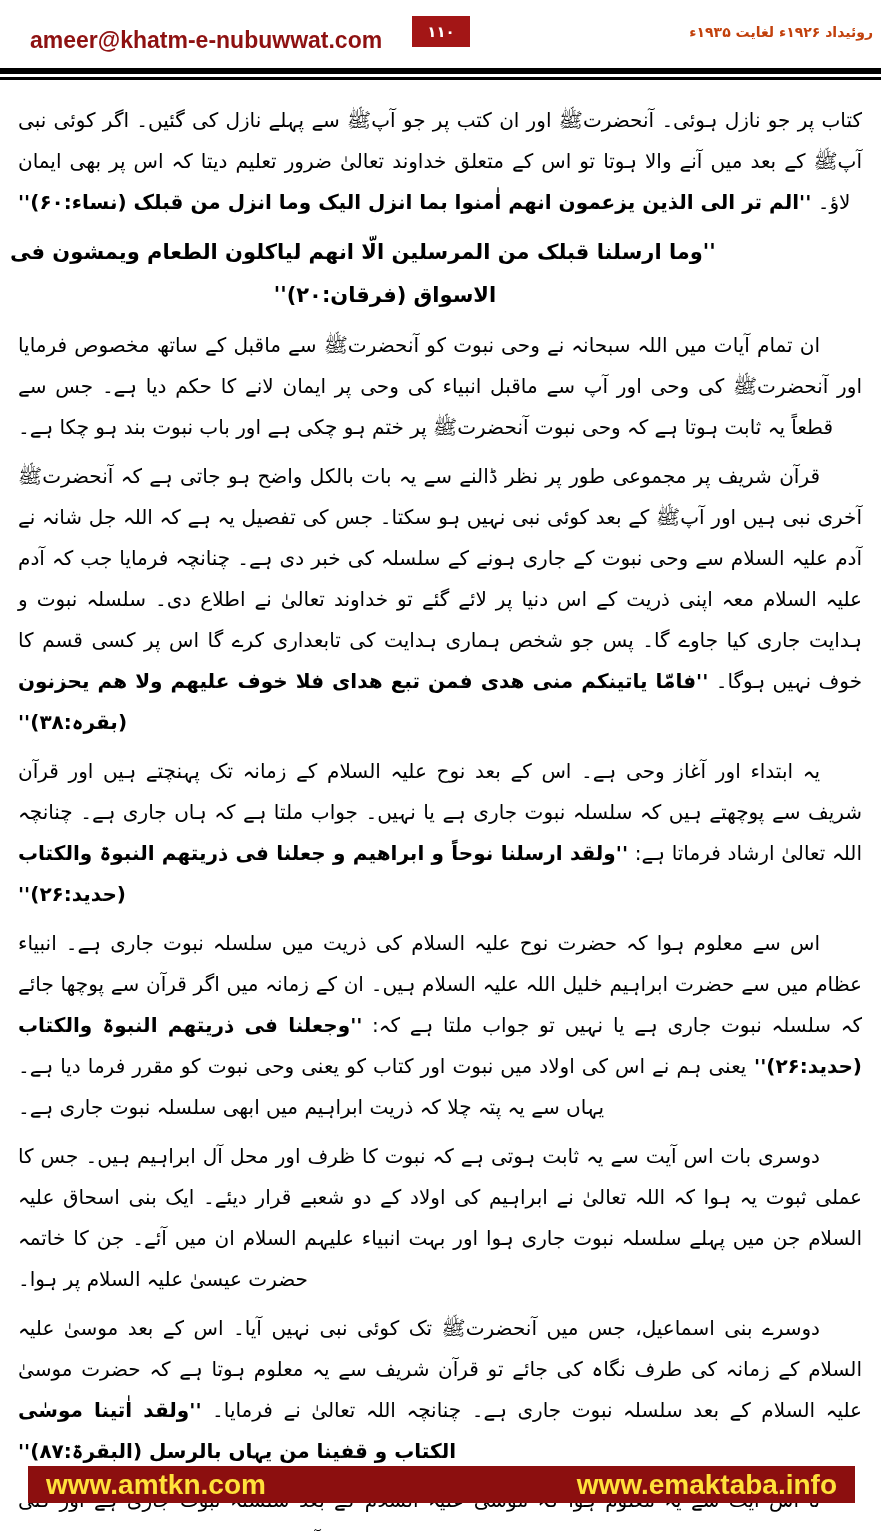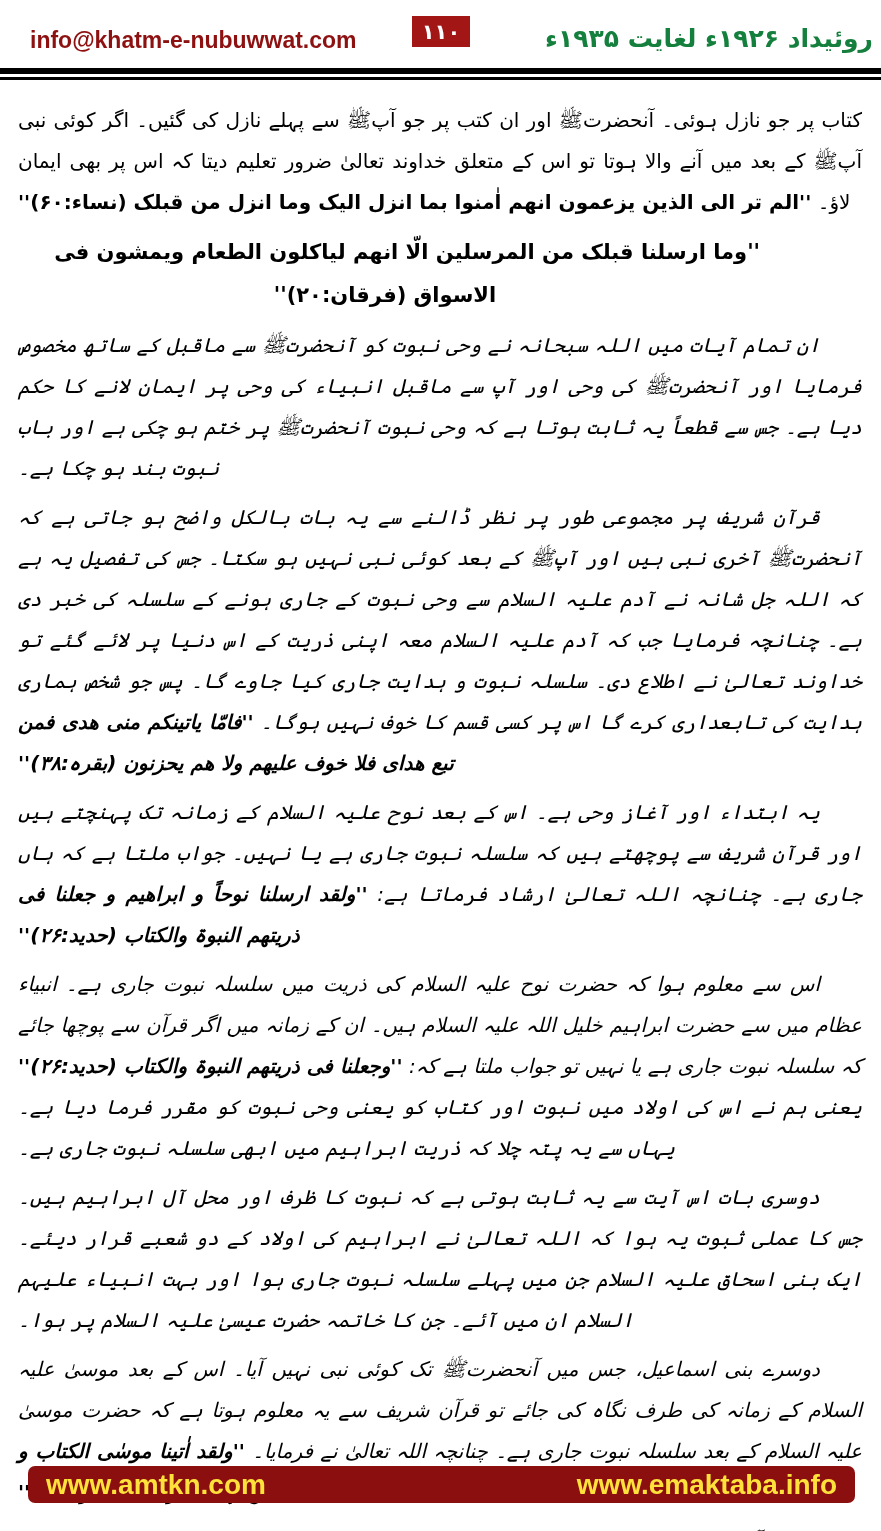--- a/index.html
+++ b/index.html
@@ -9,60 +9,60 @@
   }
   
   .hdr-email{
     position:absolute;left:30px;top:27px;
     font-family:"Liberation Sans",sans-serif;font-weight:bold;font-size:23px;
     color:#8e1111;white-space:nowrap;
   }
   .pagebox{
     position:absolute;left:412px;top:16px;width:58px;height:31px;
     background:#a31616;color:#ffffff;display:flex;align-items:center;justify-content:center;
-    font-size:21px;font-weight:bold;
+    font-size:15px;font-weight:bold;
   }
   .titles{
     position:absolute;right:8px;top:24px;direction:rtl;display:flex;gap:26px;
     align-items:baseline;white-space:nowrap;
   }
   .book-title{color:#9f2626;font-size:24px;font-weight:bold;}
-  .date-range{color:#15803d;font-size:25px;font-weight:bold;}
+  .date-range{color:#c2410c;font-size:14px;font-weight:bold;}
   .rule-thick{position:absolute;top:68px;left:0;width:881px;height:6px;background:#000;}
   .rule-thin{position:absolute;top:77px;left:0;width:881px;height:3px;background:#000;}
   
   .body-text{
     position:absolute;top:92px;left:10px;right:11px;
     direction:rtl;text-align:justify;text-align-last:left;
     font-size:20px;line-height:2.05;color:#000;
   }
   .para{margin:8px;}
-  .para.indent{text-indent:42px;font-style:italic;}
+  .para.indent{text-indent:42px;}
   .quote{
-    font-weight:bold;text-align:right;text-align-last:center;
+    font-weight:bold;text-align:left;text-align-last:center;
     margin:8px 110px 8px 0;font-size:21px;text-indent:0;
   }
   .b{font-weight:bold;}
   
   .footer{
     position:absolute;left:28px;top:1466px;width:827px;height:37px;
     background:#8c0f0f;display:flex;align-items:center;justify-content:space-between;
-    padding:0 18px;box-sizing:border-box;border-radius:7px;
+    padding:0 18px;box-sizing:border-box;
   }
   .flink{
     color:#ffe13b;font-family:"Liberation Sans",sans-serif;font-weight:bold;
     font-size:28px;line-height:1;white-space:nowrap;
   }
 </style>
 </head>
 <body>
 
 <div class="page">
 
-  <div class="hdr-email">info@khatm-e-nubuwwat.com</div>
+  <div class="hdr-email">ameer@khatm-e-nubuwwat.com</div>
 
   <div class="pagebox">
     <span>۱۱۰</span>
   </div>
 
   <div class="titles">
     <span class="date-range">روئیداد ۱۹۲۶ء لغایت ۱۹۳۵ء</span>
   </div>
 
   <div class="rule-thick"></div>

